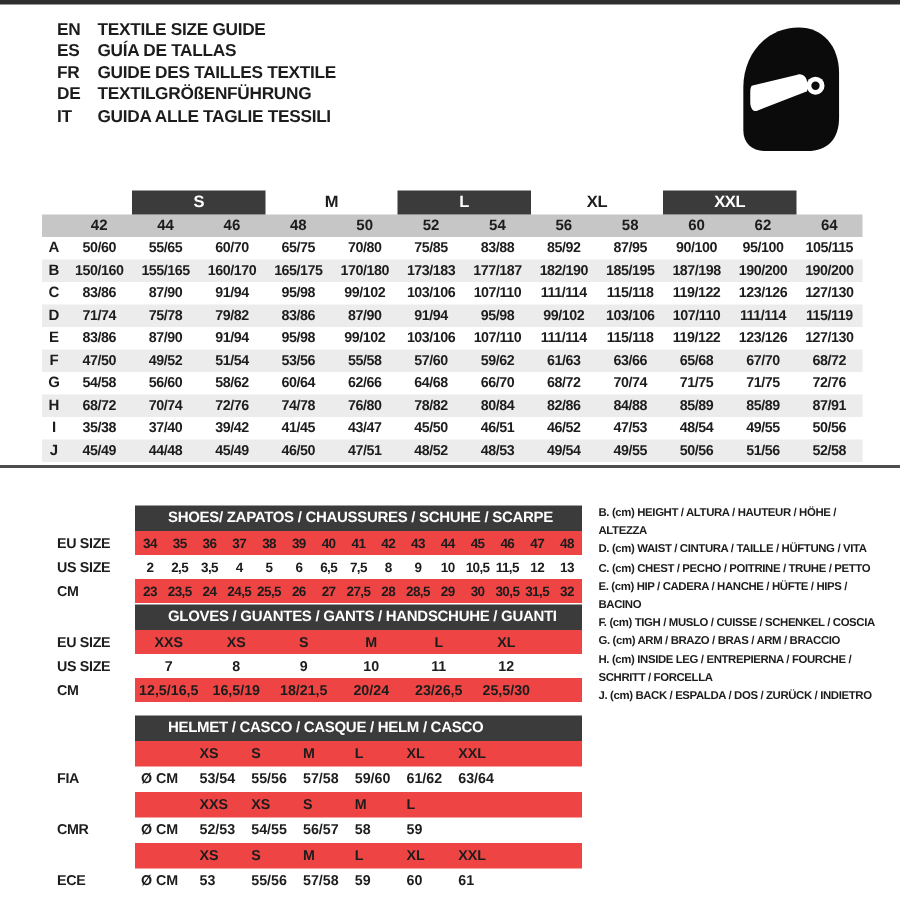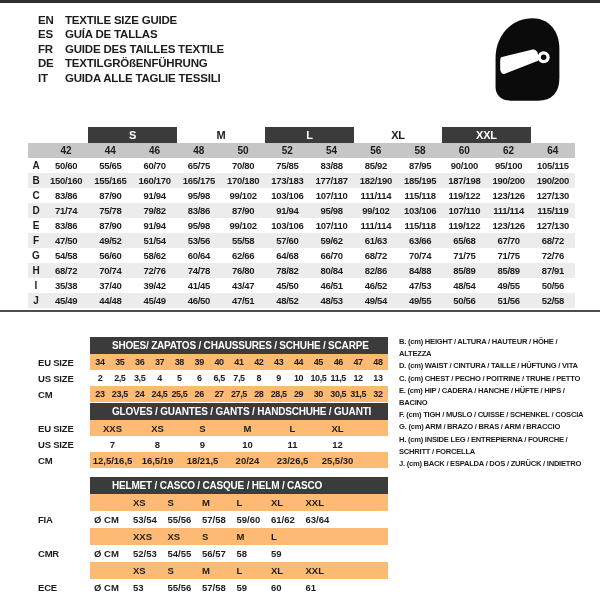--- a/index.html
+++ b/index.html
@@ -40,21 +40,21 @@
   .subtable.shoes{top:337px}
   .subtable.gloves{top:403px}
   .subtable.helm{top:477px}
   .bar{margin-left:52px;width:298px;height:17px;background:#3b3b3b;color:#fff;
        font-size:10px;display:flex;align-items:center;padding-left:22px;
        box-sizing:border-box;letter-spacing:-0.2px}
   .subrow{display:flex;height:16px;align-items:center}
   .helm .subrow{height:17px}
   .slabel{width:52px;font-size:9.5px;letter-spacing:-0.2px}
   .sdata{width:298px;height:100%;display:flex;align-items:center}
-  .sdata.stripe{background:#fdba74}
+  .sdata.stripe{background:#ef4444}
   .scell{width:19.86px;text-align:center;font-size:9px;letter-spacing:-0.4px}
   .gcell{width:45px;text-align:center;font-size:9.5px}
   .hspacer{width:43px}
   .hunit{width:43px;padding-left:4px;box-sizing:border-box;font-size:9.5px}
   .hszcell{width:34.5px;text-align:left;font-size:9.5px}
 
   
   .legend{position:absolute;left:399px;top:336px;width:192px;
           font-size:7.6px;line-height:12.2px;letter-spacing:-0.25px}
   .legend-item{display:block}

